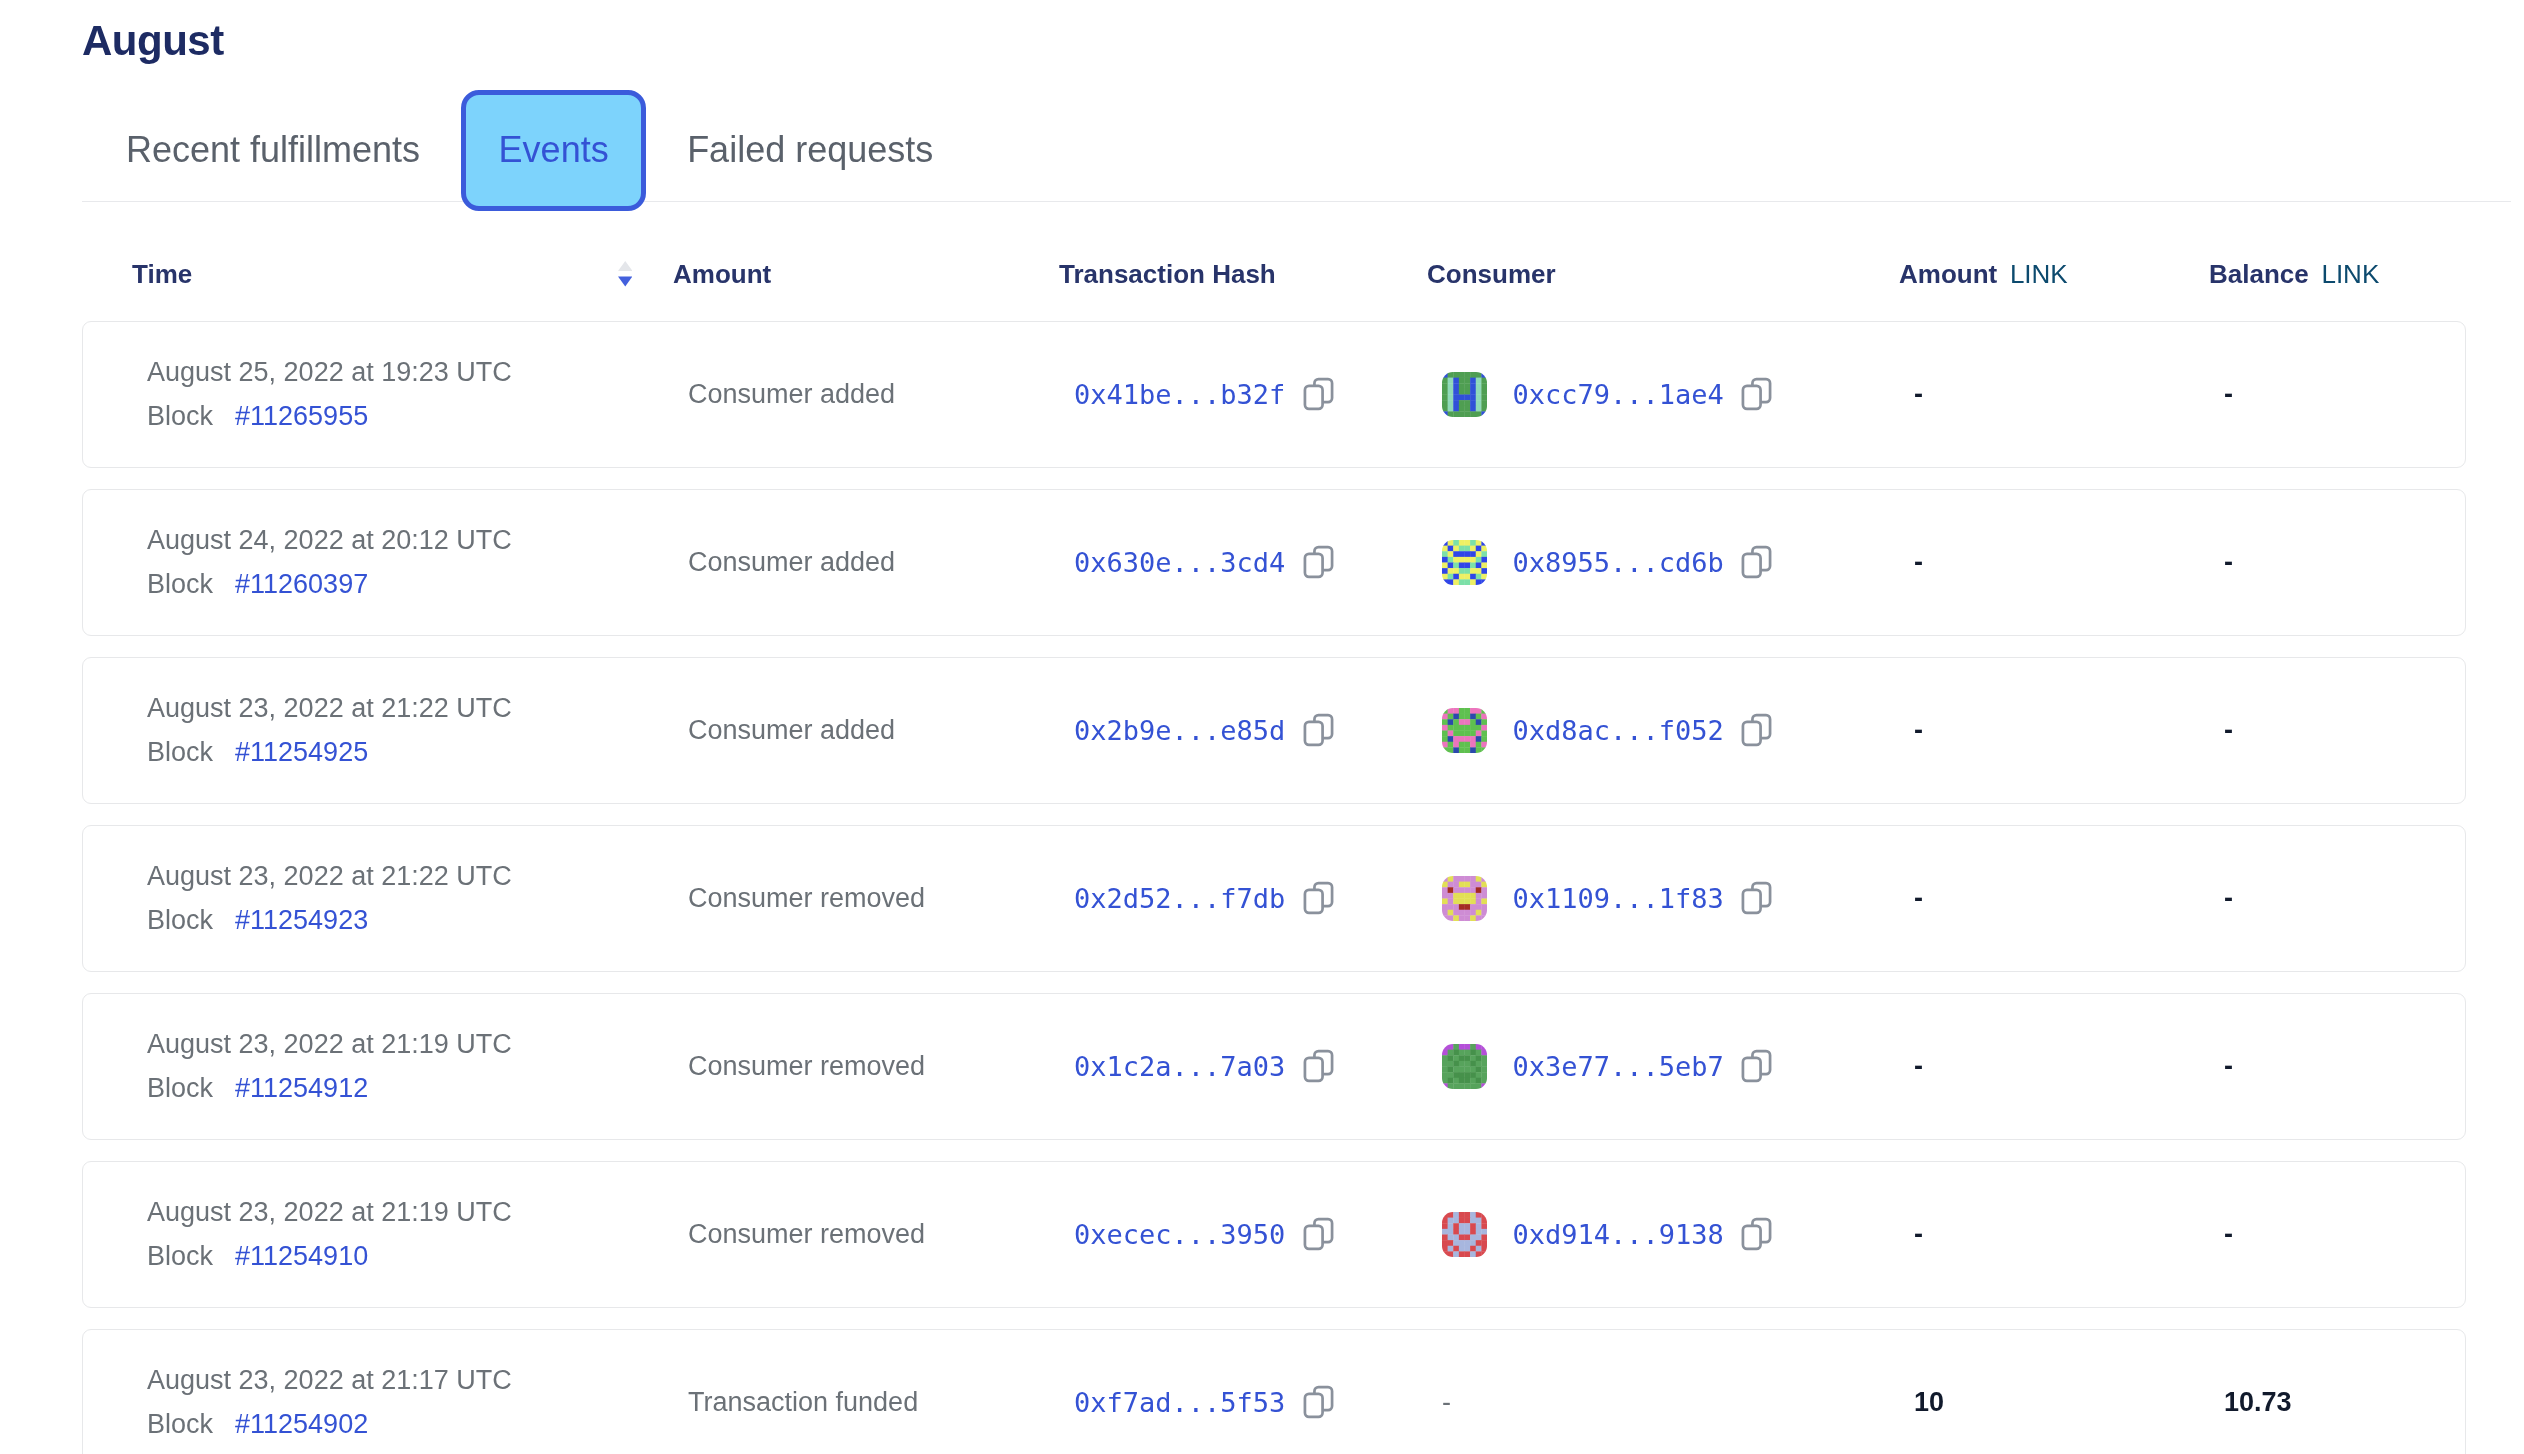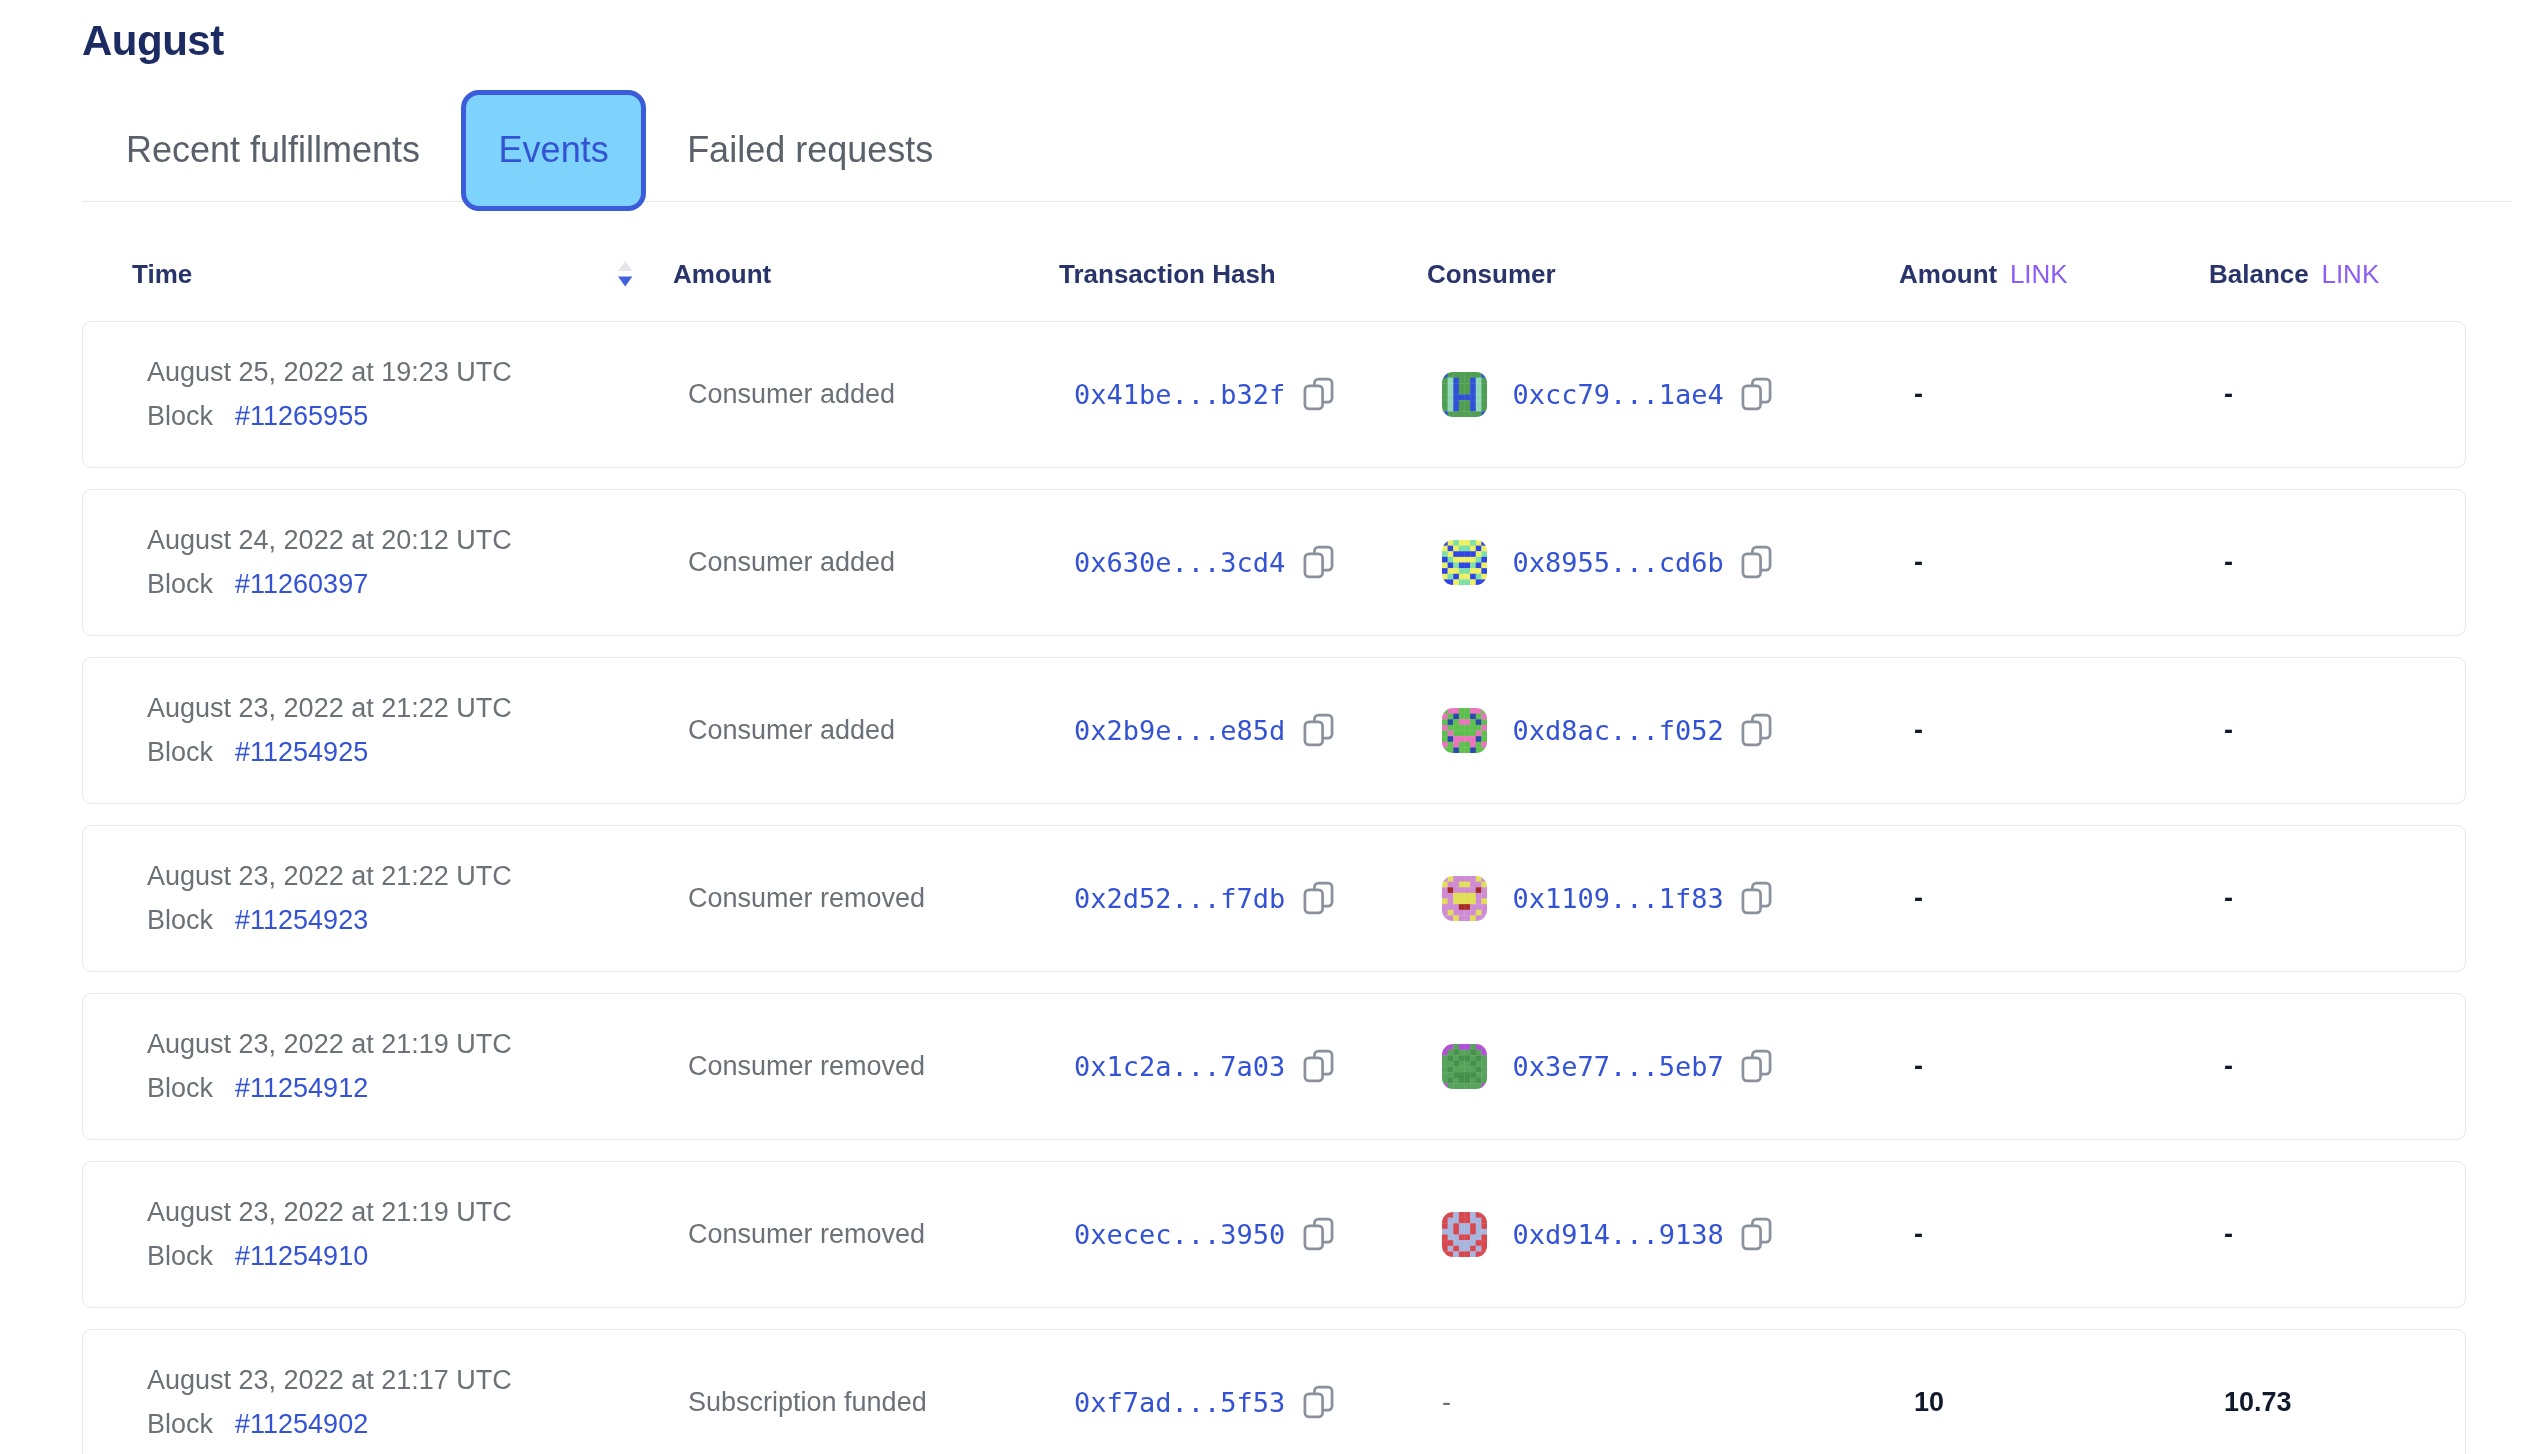--- a/index.html
+++ b/index.html
@@ -47,21 +47,21 @@
     align-items: center;
   }
   .thead {
     margin-top: 27px; height: 73px; width: 2384px; padding-left: 50px; text-align: center;
   }
   .th {
     font-size: 26px; font-weight: 700; color: #28346a;
     display: flex; align-items: center;
   }
   .th .unit {
-    font-weight: 400; color: #8b5cf6; margin-left: 12.7px;
+    font-weight: 400; color: #0c4a6e; margin-left: 12.7px;
   }
   .sort-wrap { margin-left: auto; margin-right: 41px; display: flex; cursor: pointer; }
 
   
   .rows { margin-top: 10px; }
   .card {
     width: 2384px; height: 147px;
     border: 1.8px solid #e7e8ea; border-radius: 9px;
     background: #ffffff; margin-bottom: 21px;
     padding-left: 64px;
@@ -721,21 +721,21 @@
     <div class="cell num-cell">-</div>
   </div>
 
   <div class="card grid">
     <div class="cell time-cell">
       <div class="time-line">August 23, 2022 at 21:17 UTC</div>
       <div class="block-line">
         <span>Block</span><a>#11254902</a>
       </div>
     </div>
-    <div class="cell event-cell">Subscription funded</div>
+    <div class="cell event-cell">Transaction funded</div>
     <div class="cell tx-cell">
       <a class="hash">0xf7ad...5f53</a>
       <span class="copy-btn">
         <svg width="33" height="38" viewBox="0 0 24 28" fill="none" stroke="#8a919c" stroke-width="2">
           <rect x="9" y="3" width="13" height="17" rx="3" fill="#ffffff"></rect>
           <rect x="2" y="8" width="13" height="17" rx="3" fill="#ffffff"></rect>
         </svg>
       </span>
     </div>
     <div class="cell consumer-cell no-consumer">

